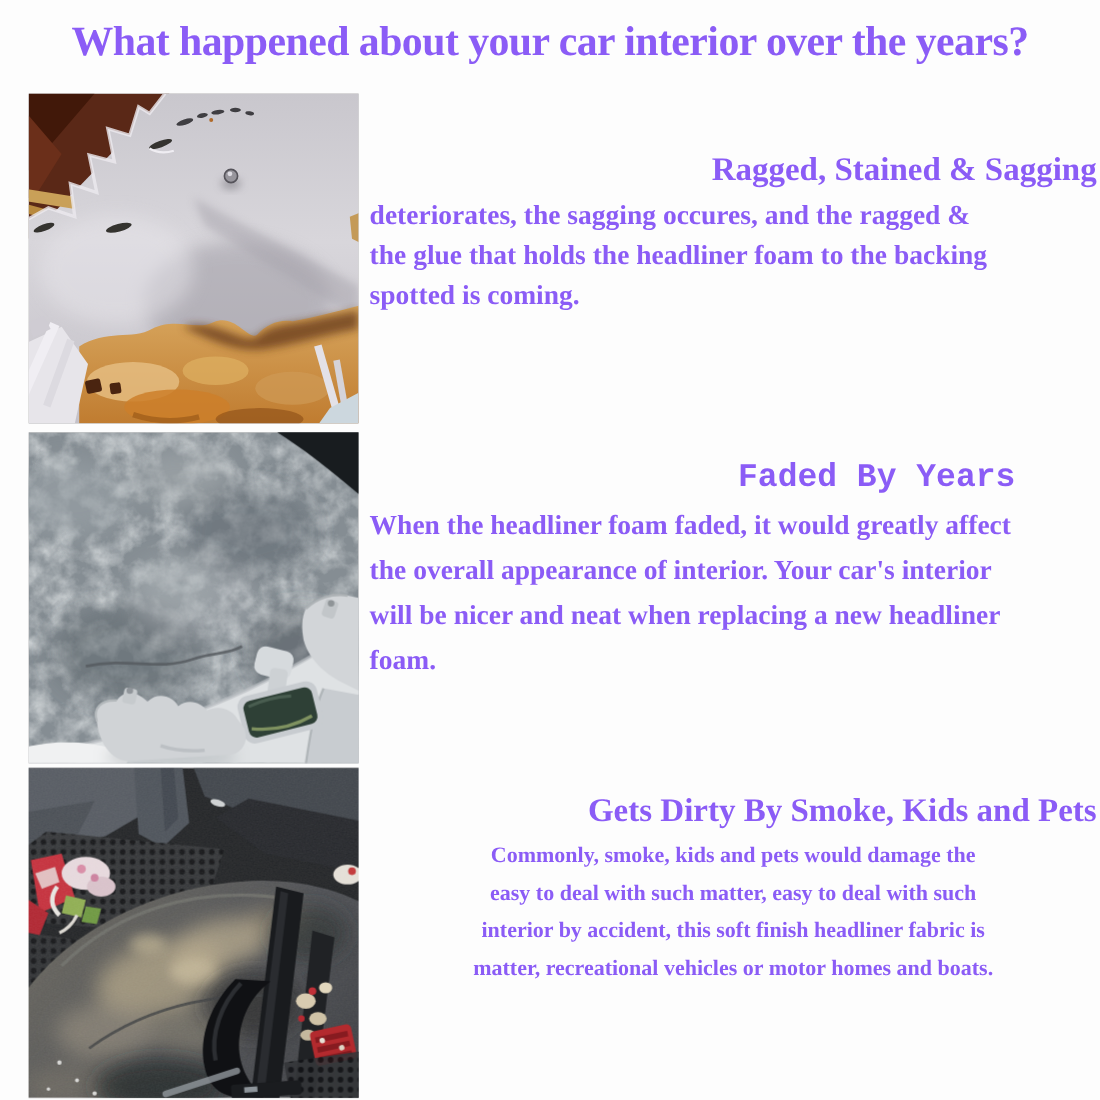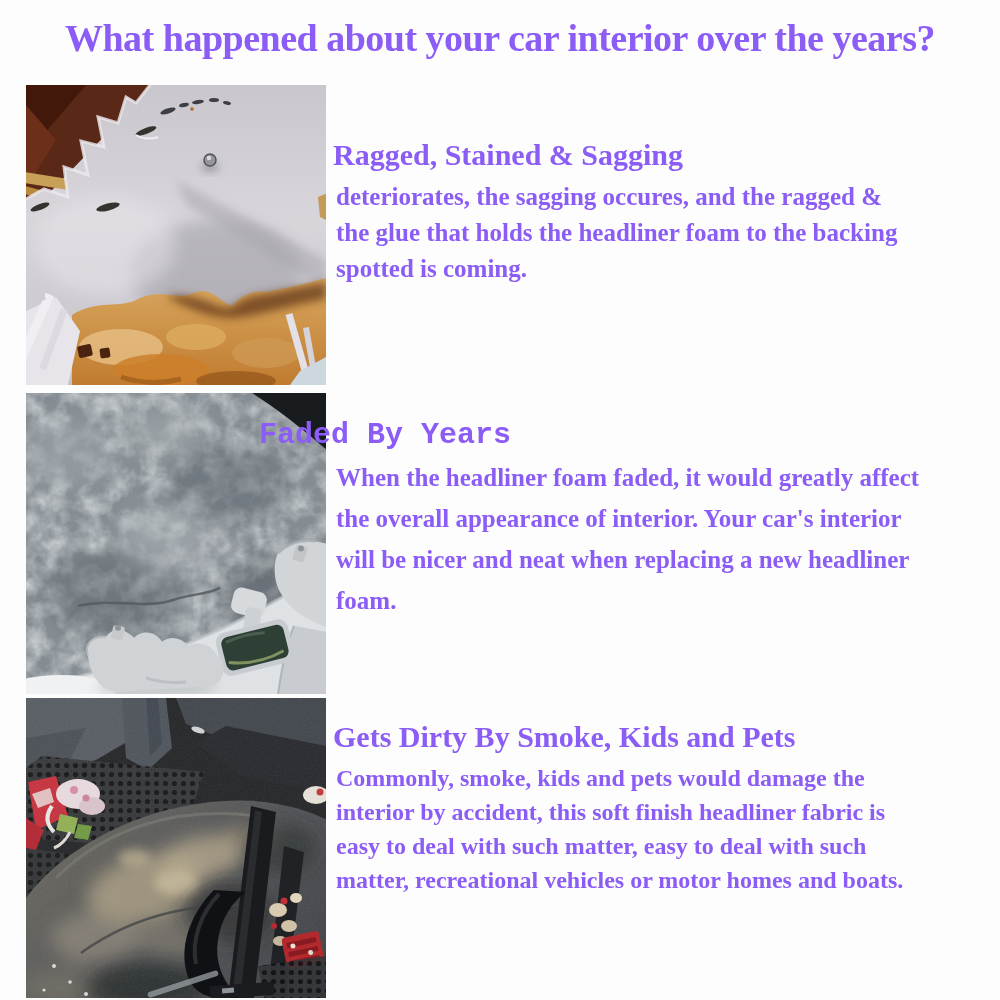--- a/index.html
+++ b/index.html
@@ -14,29 +14,29 @@
     letter-spacing:-0.5px;white-space:nowrap;
   }
   .photo{position:absolute;left:26px;width:300px;overflow:hidden;background:#bbb;}
   .photo svg{display:block;width:100%;height:100%;}
   #photo1{top:85px;height:300px;}
   #photo2{top:393px;height:301px;}
   #photo3{top:698px;height:300px;}
   .sec{position:absolute;left:333px;width:664px;}
   .sec h2{
     margin:0;font-size:30px;font-weight:bold;line-height:36px;
-    text-align:left;white-space:nowrap;
+    text-align:right;white-space:nowrap;
   }
   .sec p{margin:0;font-weight:bold;white-space:nowrap;padding-left:3px;}
   #sec1{top:137px;} #sec1 h2{margin-bottom:6px;}
   #sec1 p{font-size:25px;line-height:36px;}
   #sec2{top:417px;} #sec2 h2{margin-bottom:4px;position:relative;left:-74px;font-family:Liberation Mono, monospace;}
   #sec2 p{font-size:25px;line-height:41px;}
   #sec3{top:719px;} #sec3 h2{margin-bottom:6px;}
-  #sec3 p{font-size:24px;line-height:34px;}
+  #sec3 p{font-size:20px;line-height:34px;text-align:center;}
 </style>
 </head>
 <body>
 
 <div class="page">
 
   <h1 class="title">What happened about your car interior over the years?</h1>
 
   <div class="photo" id="photo1">
     <svg viewBox="0 0 300 300" preserveAspectRatio="none" aria-hidden="true">
@@ -273,18 +273,18 @@
     <h2>Faded By Years</h2>
     <p>When the headliner foam faded, it would greatly affect</p>
     <p>the overall appearance of interior. Your car's interior</p>
     <p>will be nicer and neat when replacing a new headliner</p>
     <p>foam.</p>
   </section>
 
   <section class="sec" id="sec3">
     <h2>Gets Dirty By Smoke, Kids and Pets</h2>
     <p>Commonly, smoke, kids and pets would damage the</p>
+    <p>easy to deal with such matter, easy to deal with such</p>
     <p>interior by accident, this soft finish headliner fabric is</p>
-    <p>easy to deal with such matter, easy to deal with such</p>
     <p>matter, recreational vehicles or motor homes and boats.</p>
   </section>
 
 </div>
 
 </body></html>

